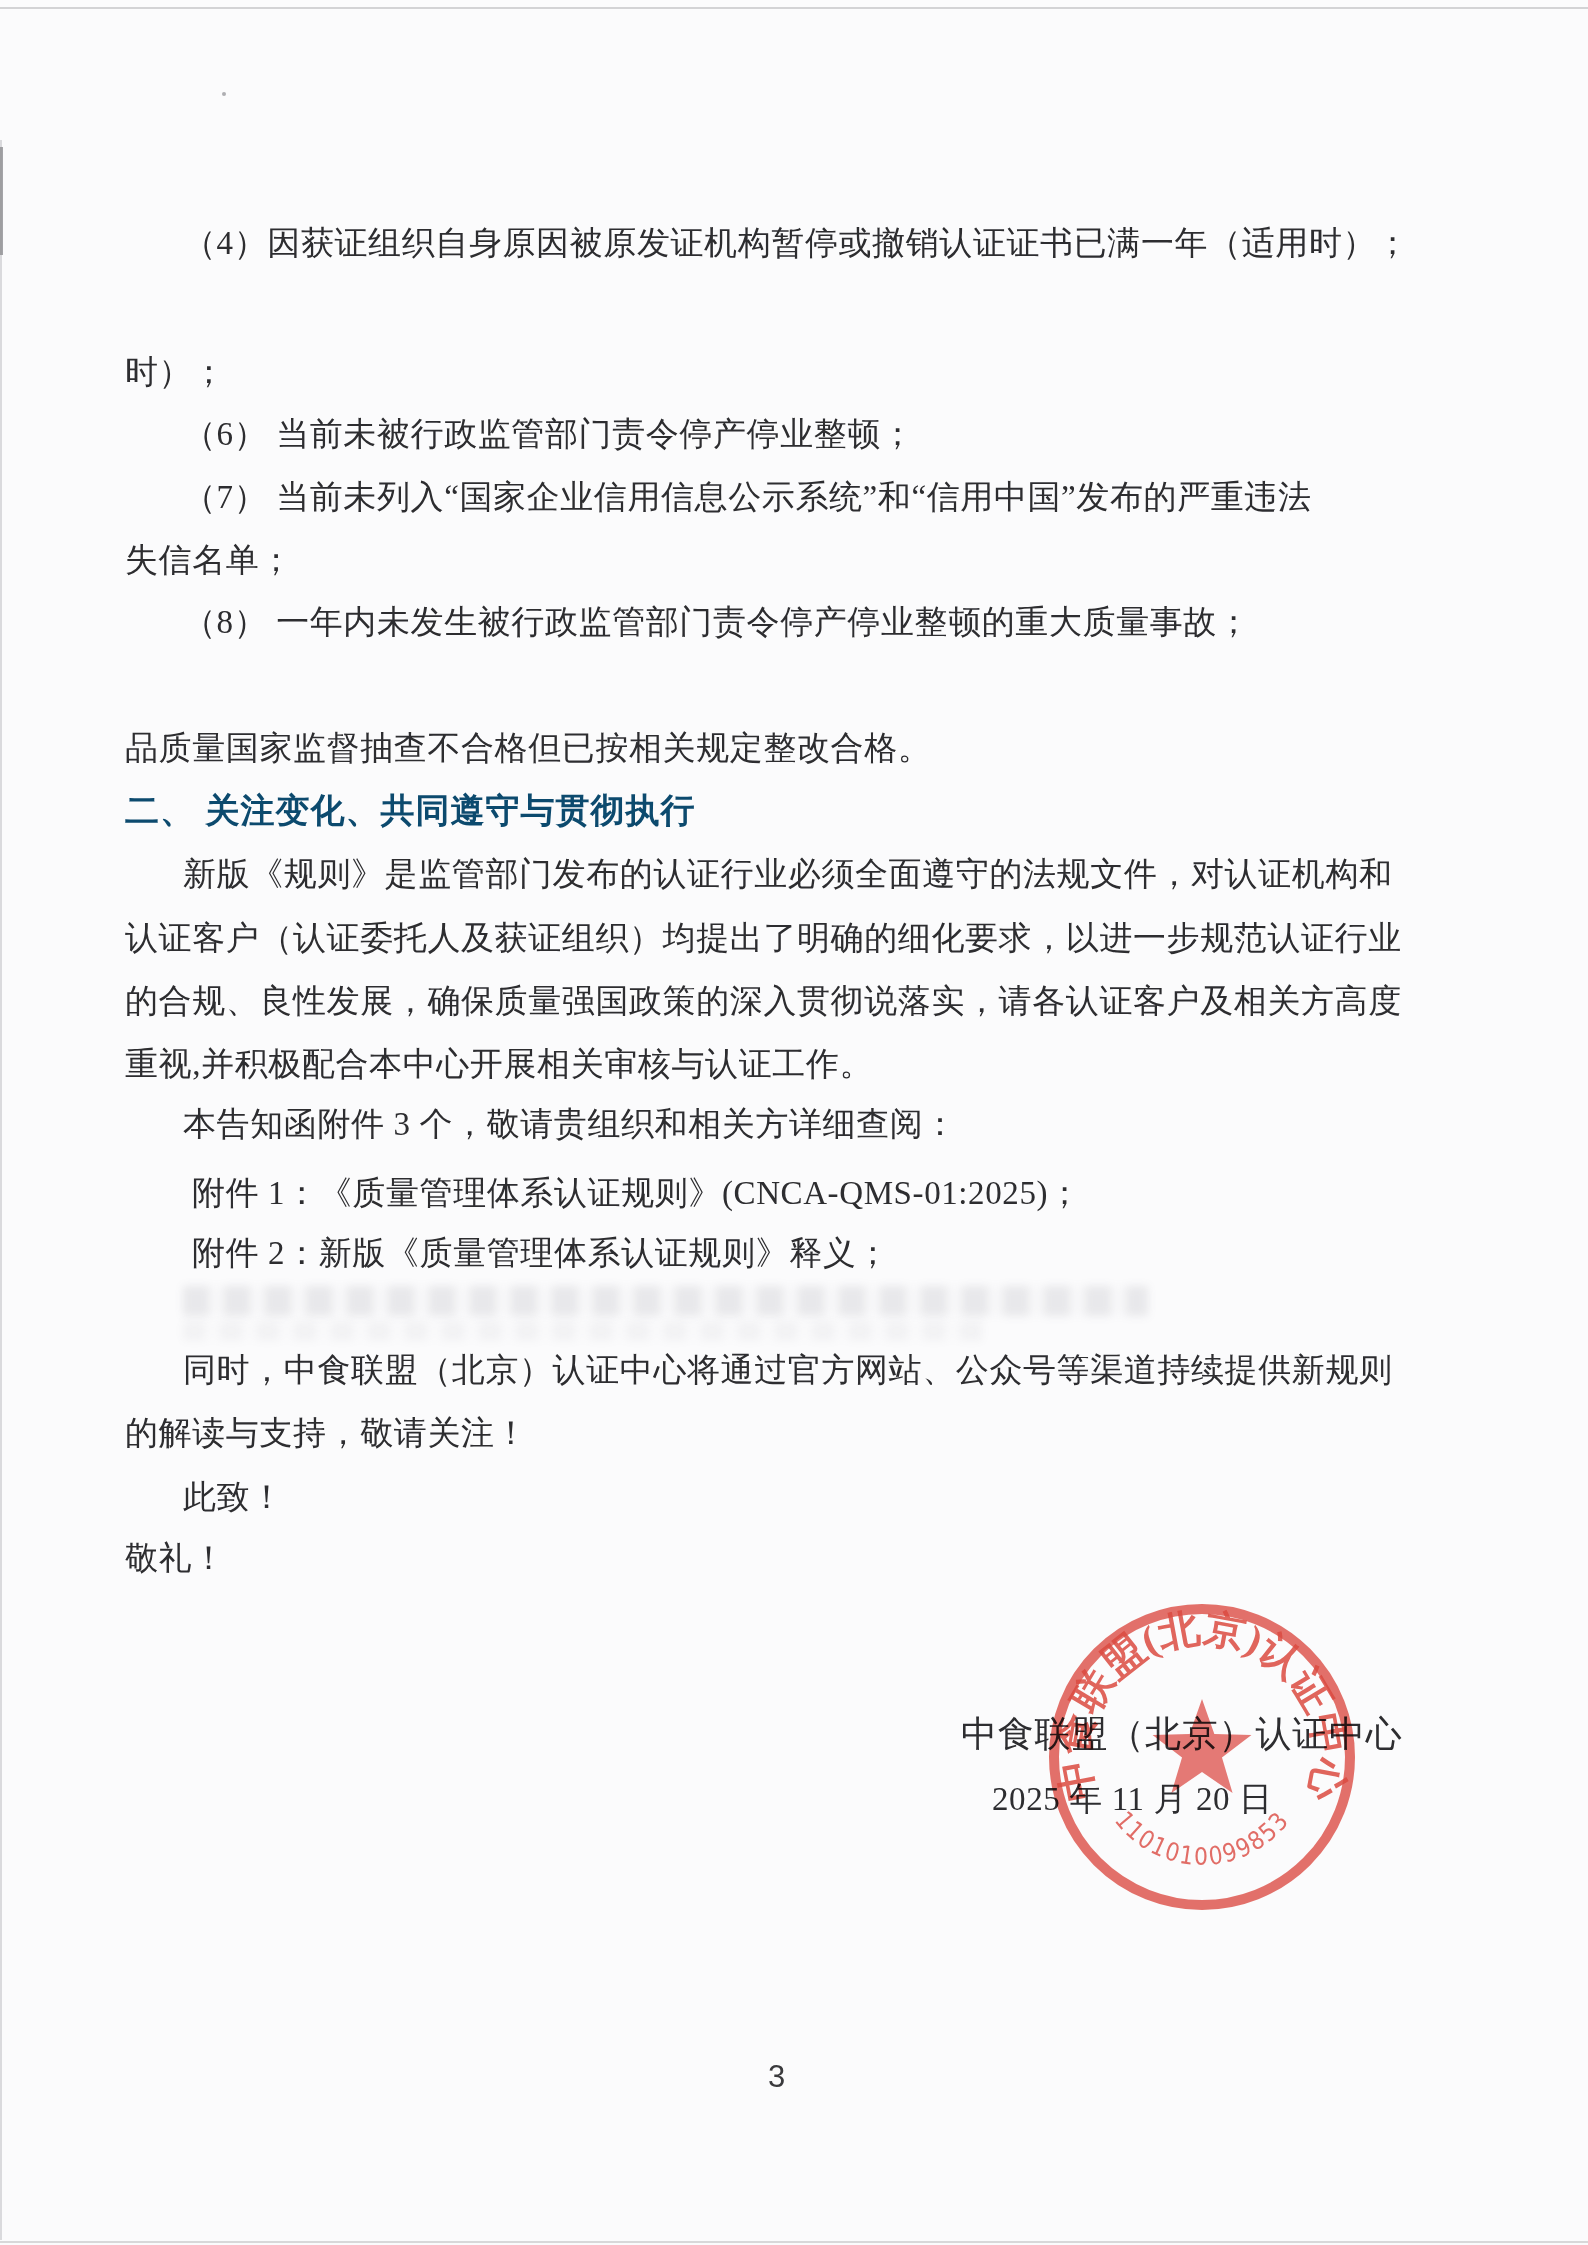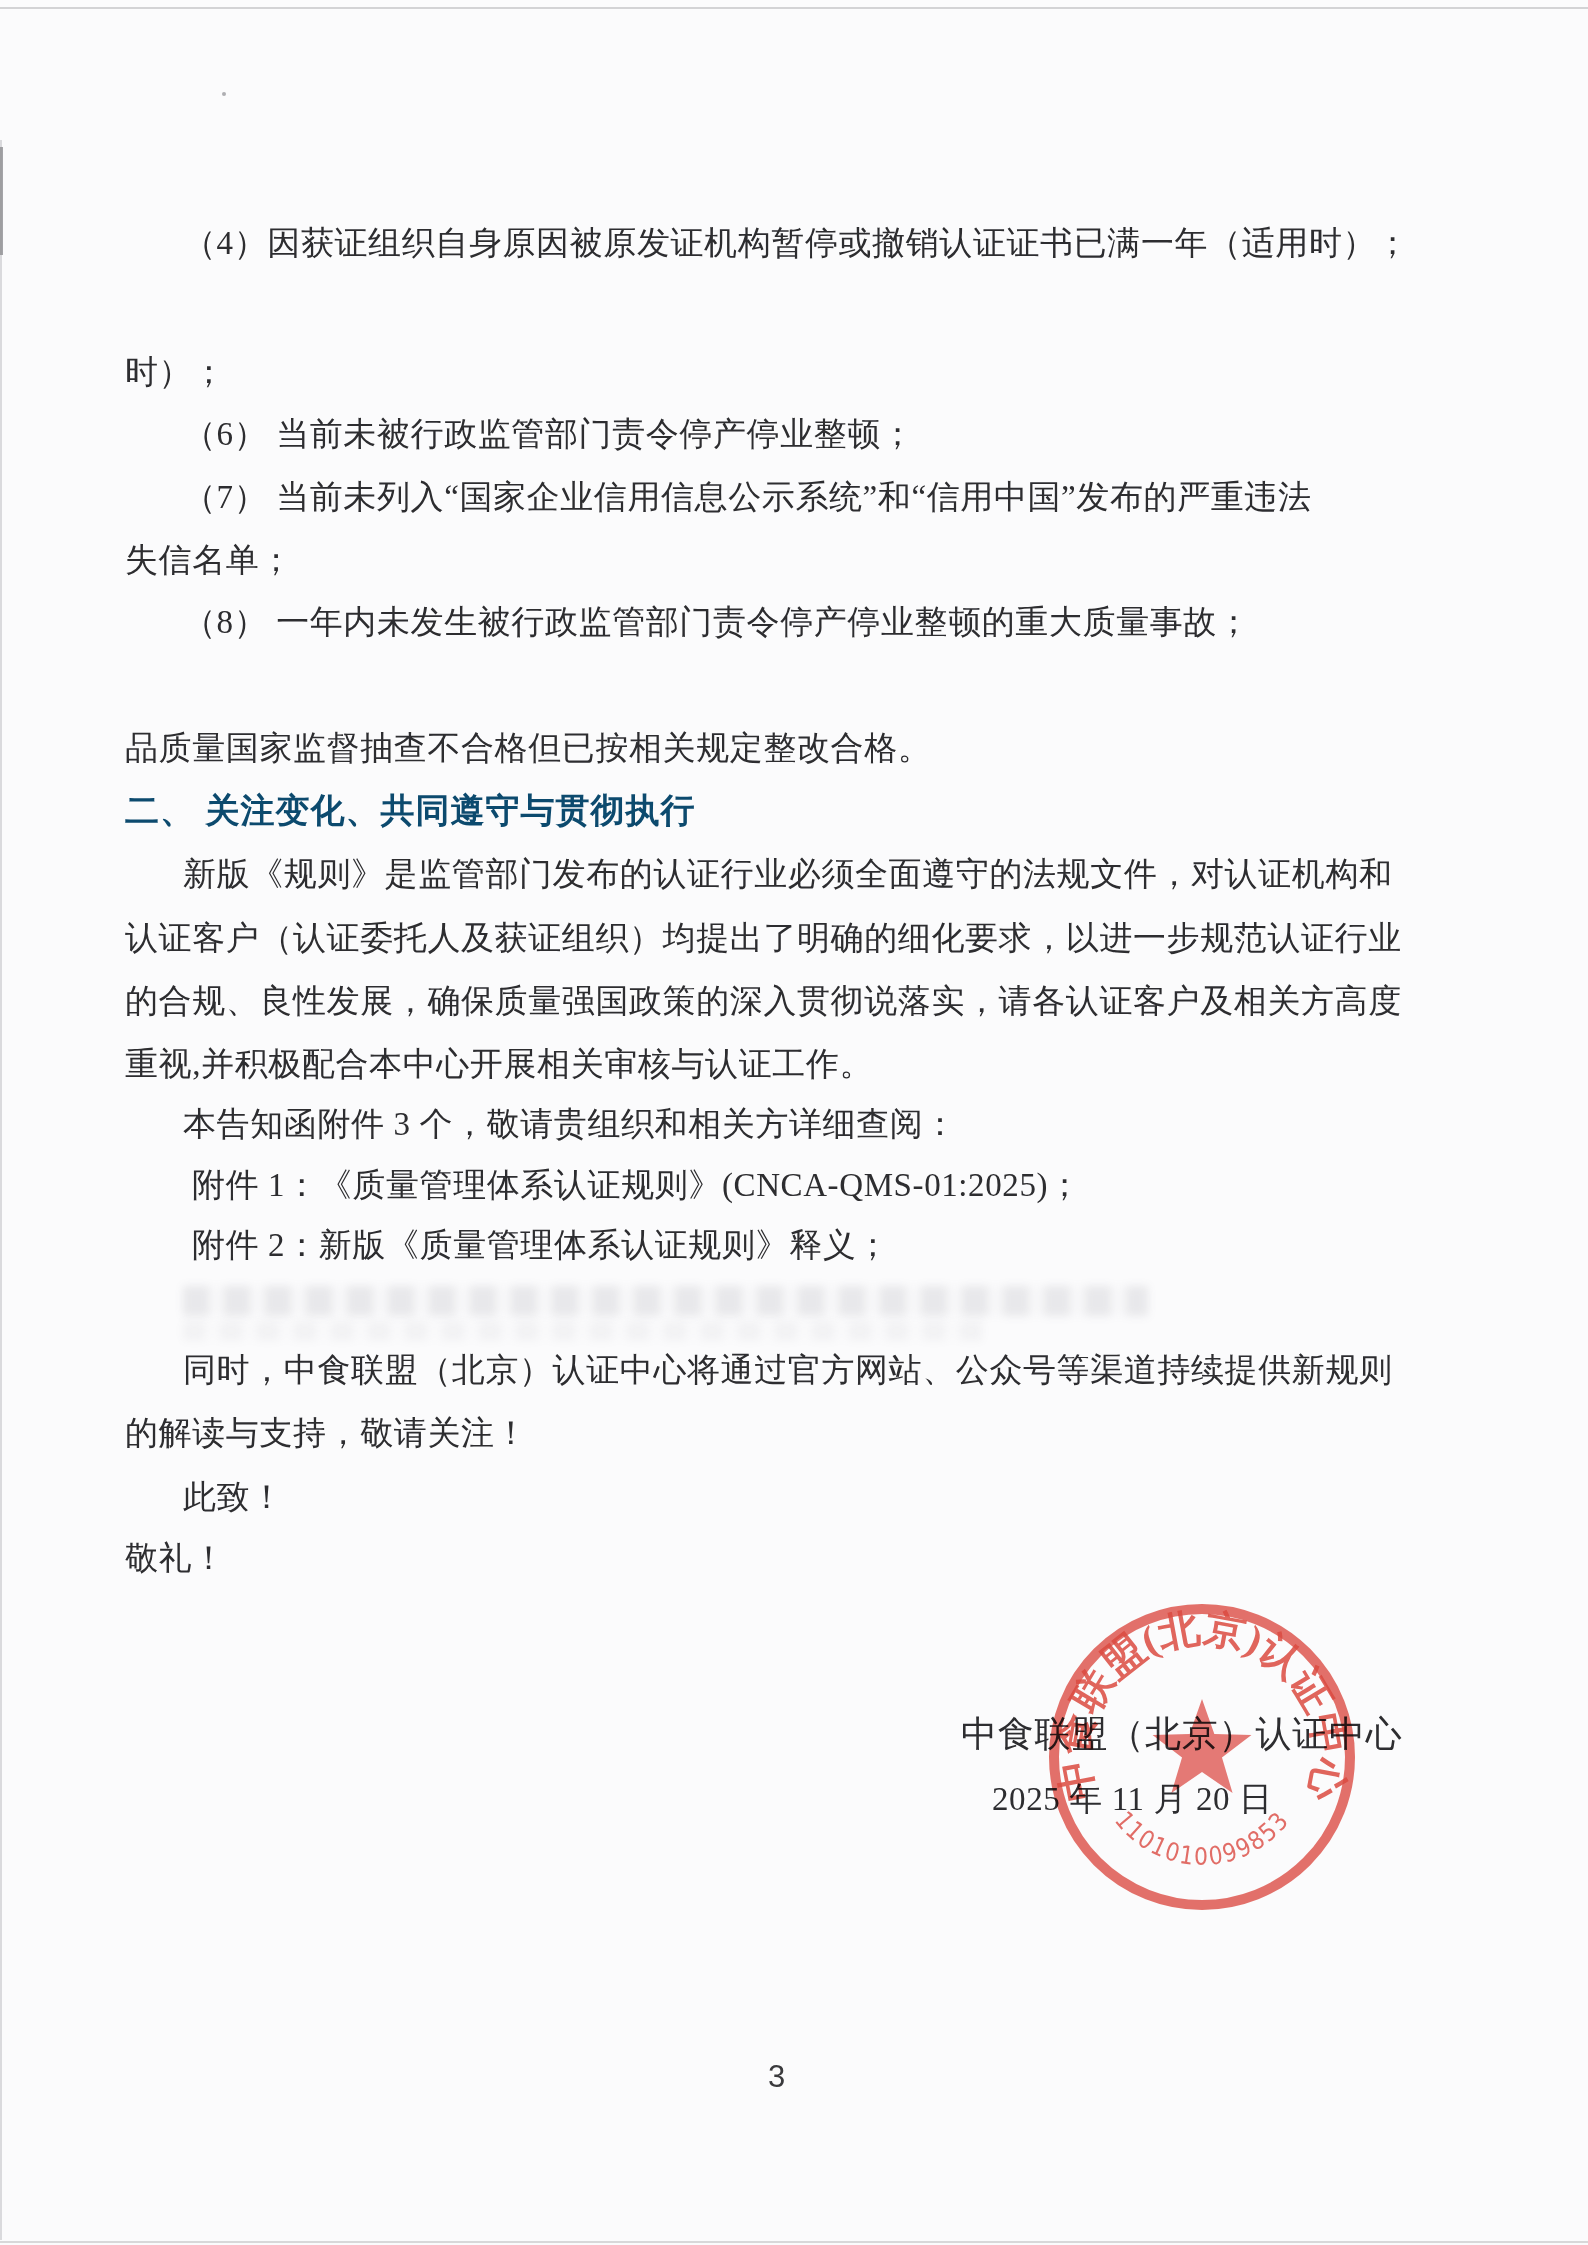--- a/index.html
+++ b/index.html
@@ -15,21 +15,21 @@
   .ln{
     position:absolute;
     white-space:nowrap;
     font-size:33px;
     letter-spacing:0.6px;
     line-height:42px;
     text-align:right;
   }
   .indent{left:183px;}
   .margin{left:125px;}
-  .attach{left:192px;}
+  .attach{left:192px;margin-top:8px;}
   .heading{
     left:125px;
     font-family:"Liberation Sans","DejaVu Sans",sans-serif;
     font-weight:700;
     font-size:34px;
     letter-spacing:1px;
     color:#0c4a6e;
   }
   .sig{left:961px;font-size:36px;letter-spacing:0.8px;}
   .date{left:976px;margin-left:16px;}

